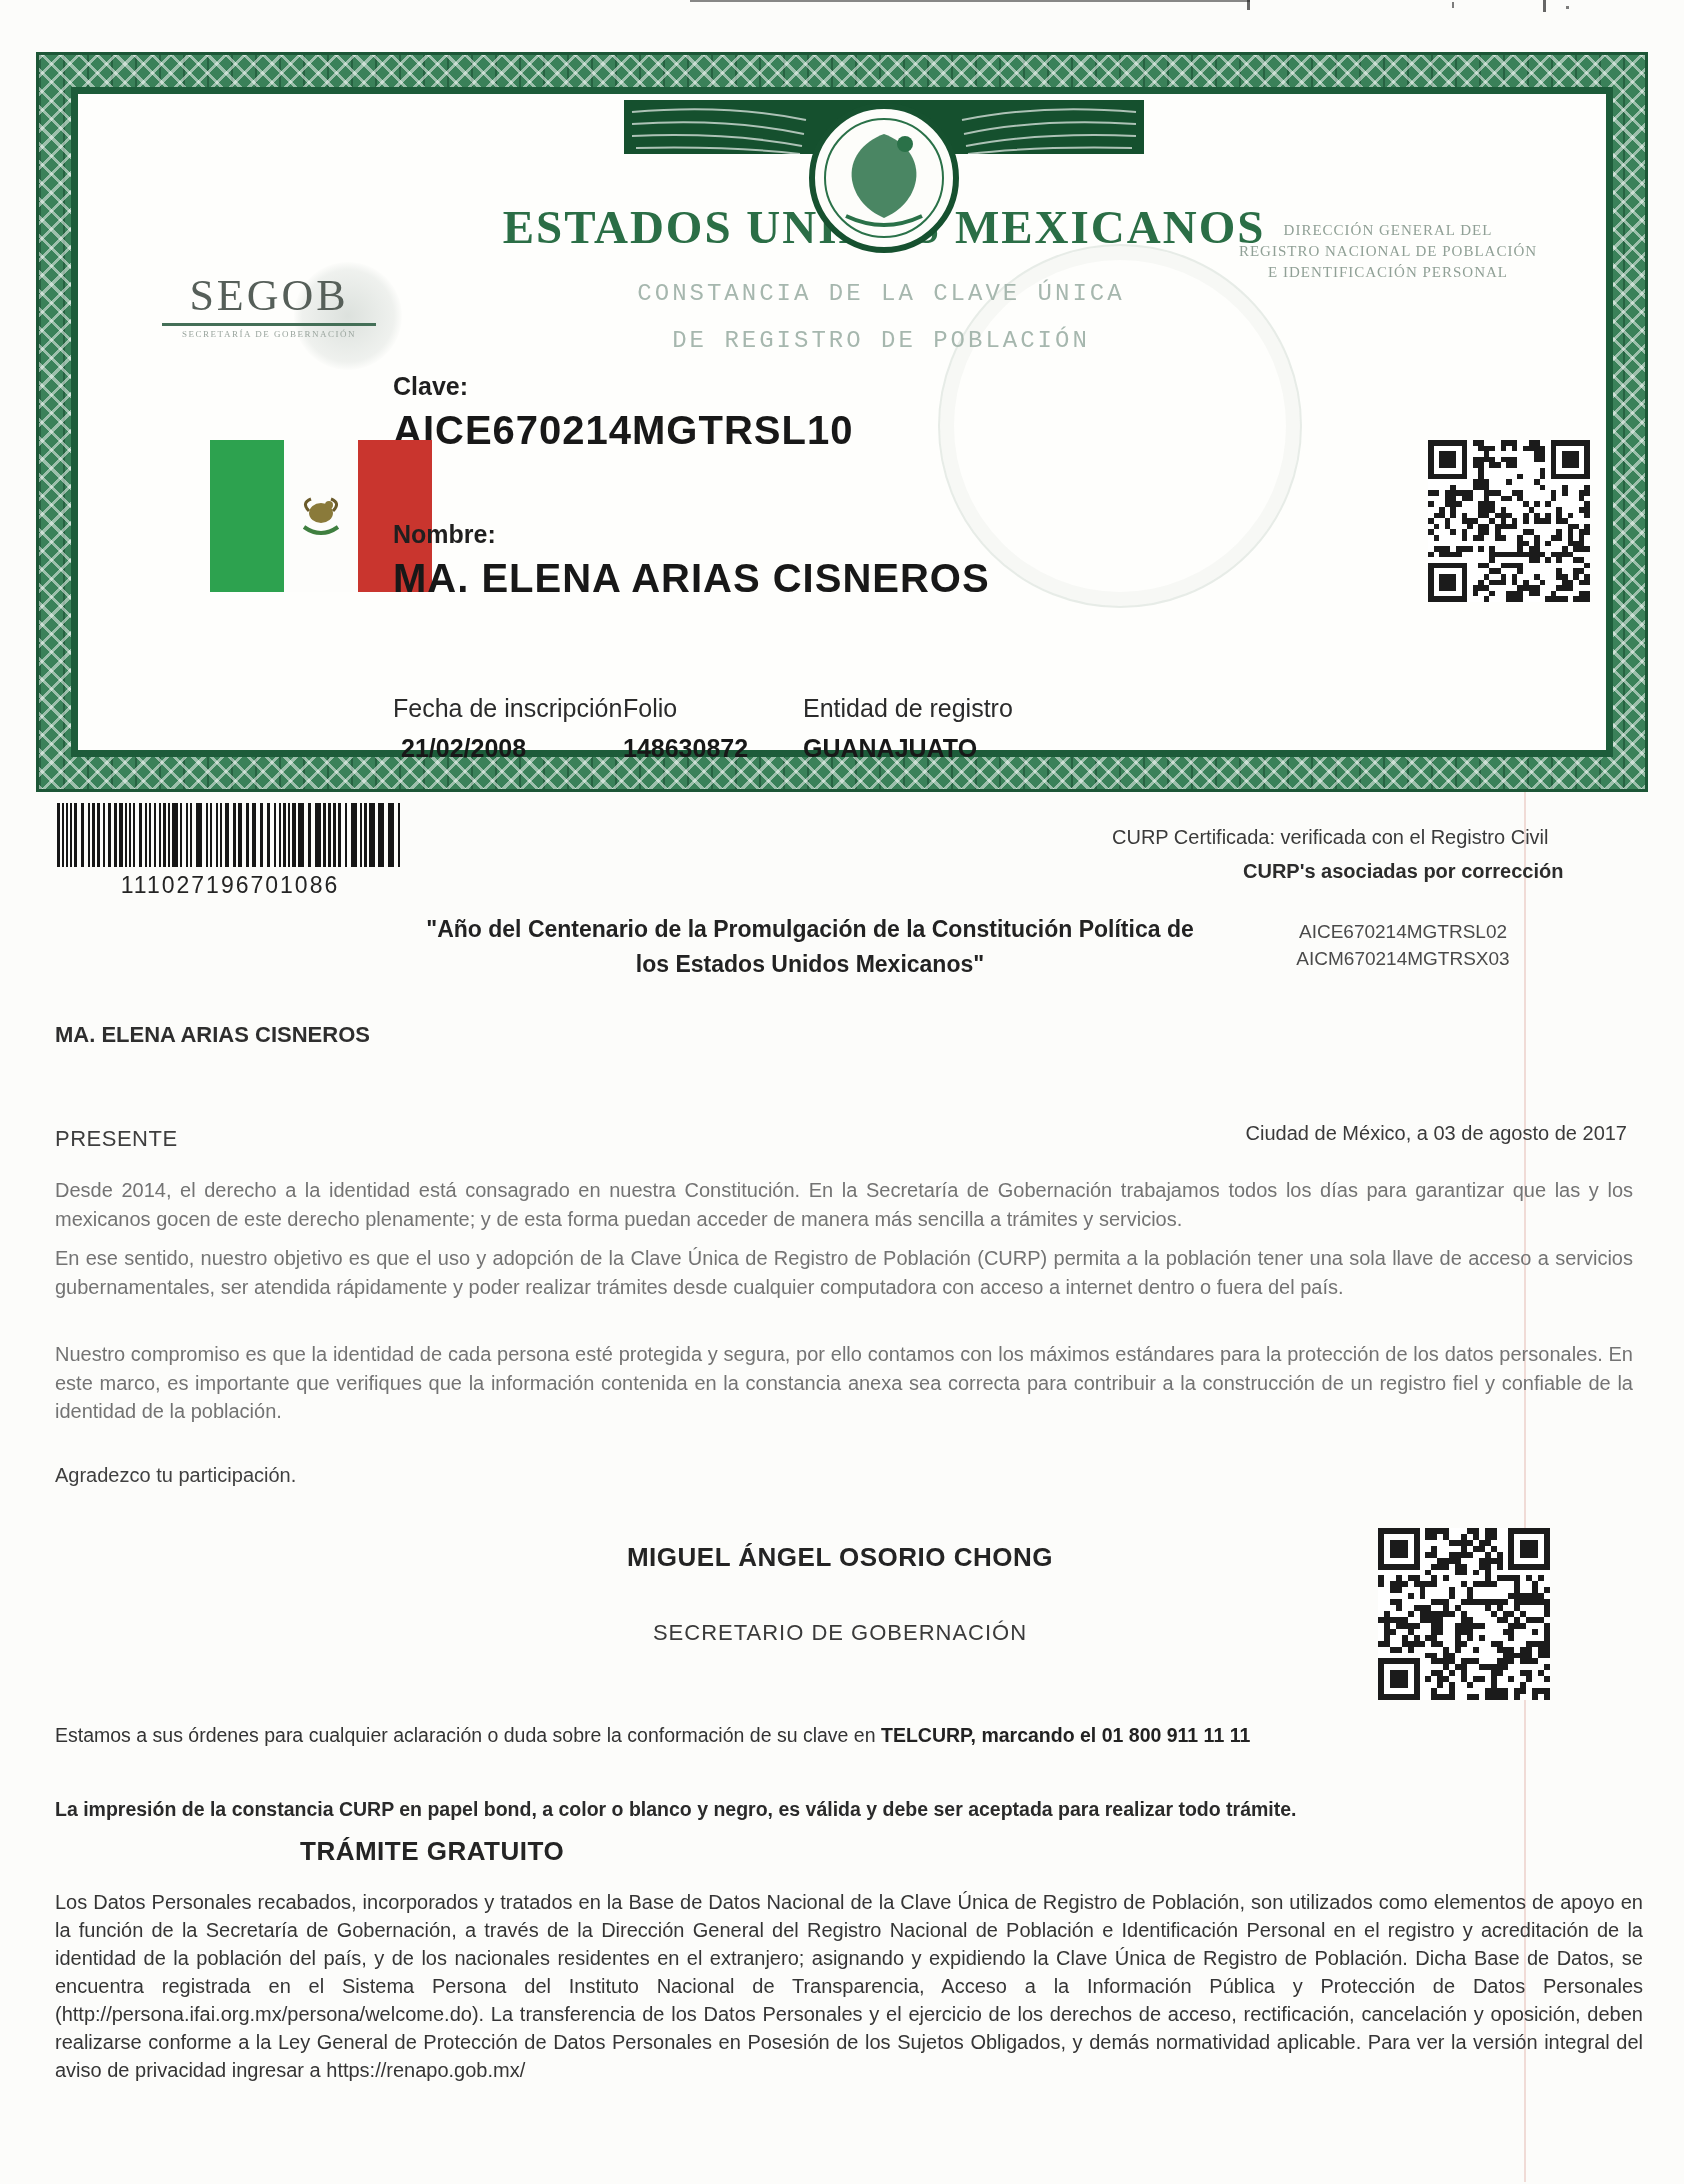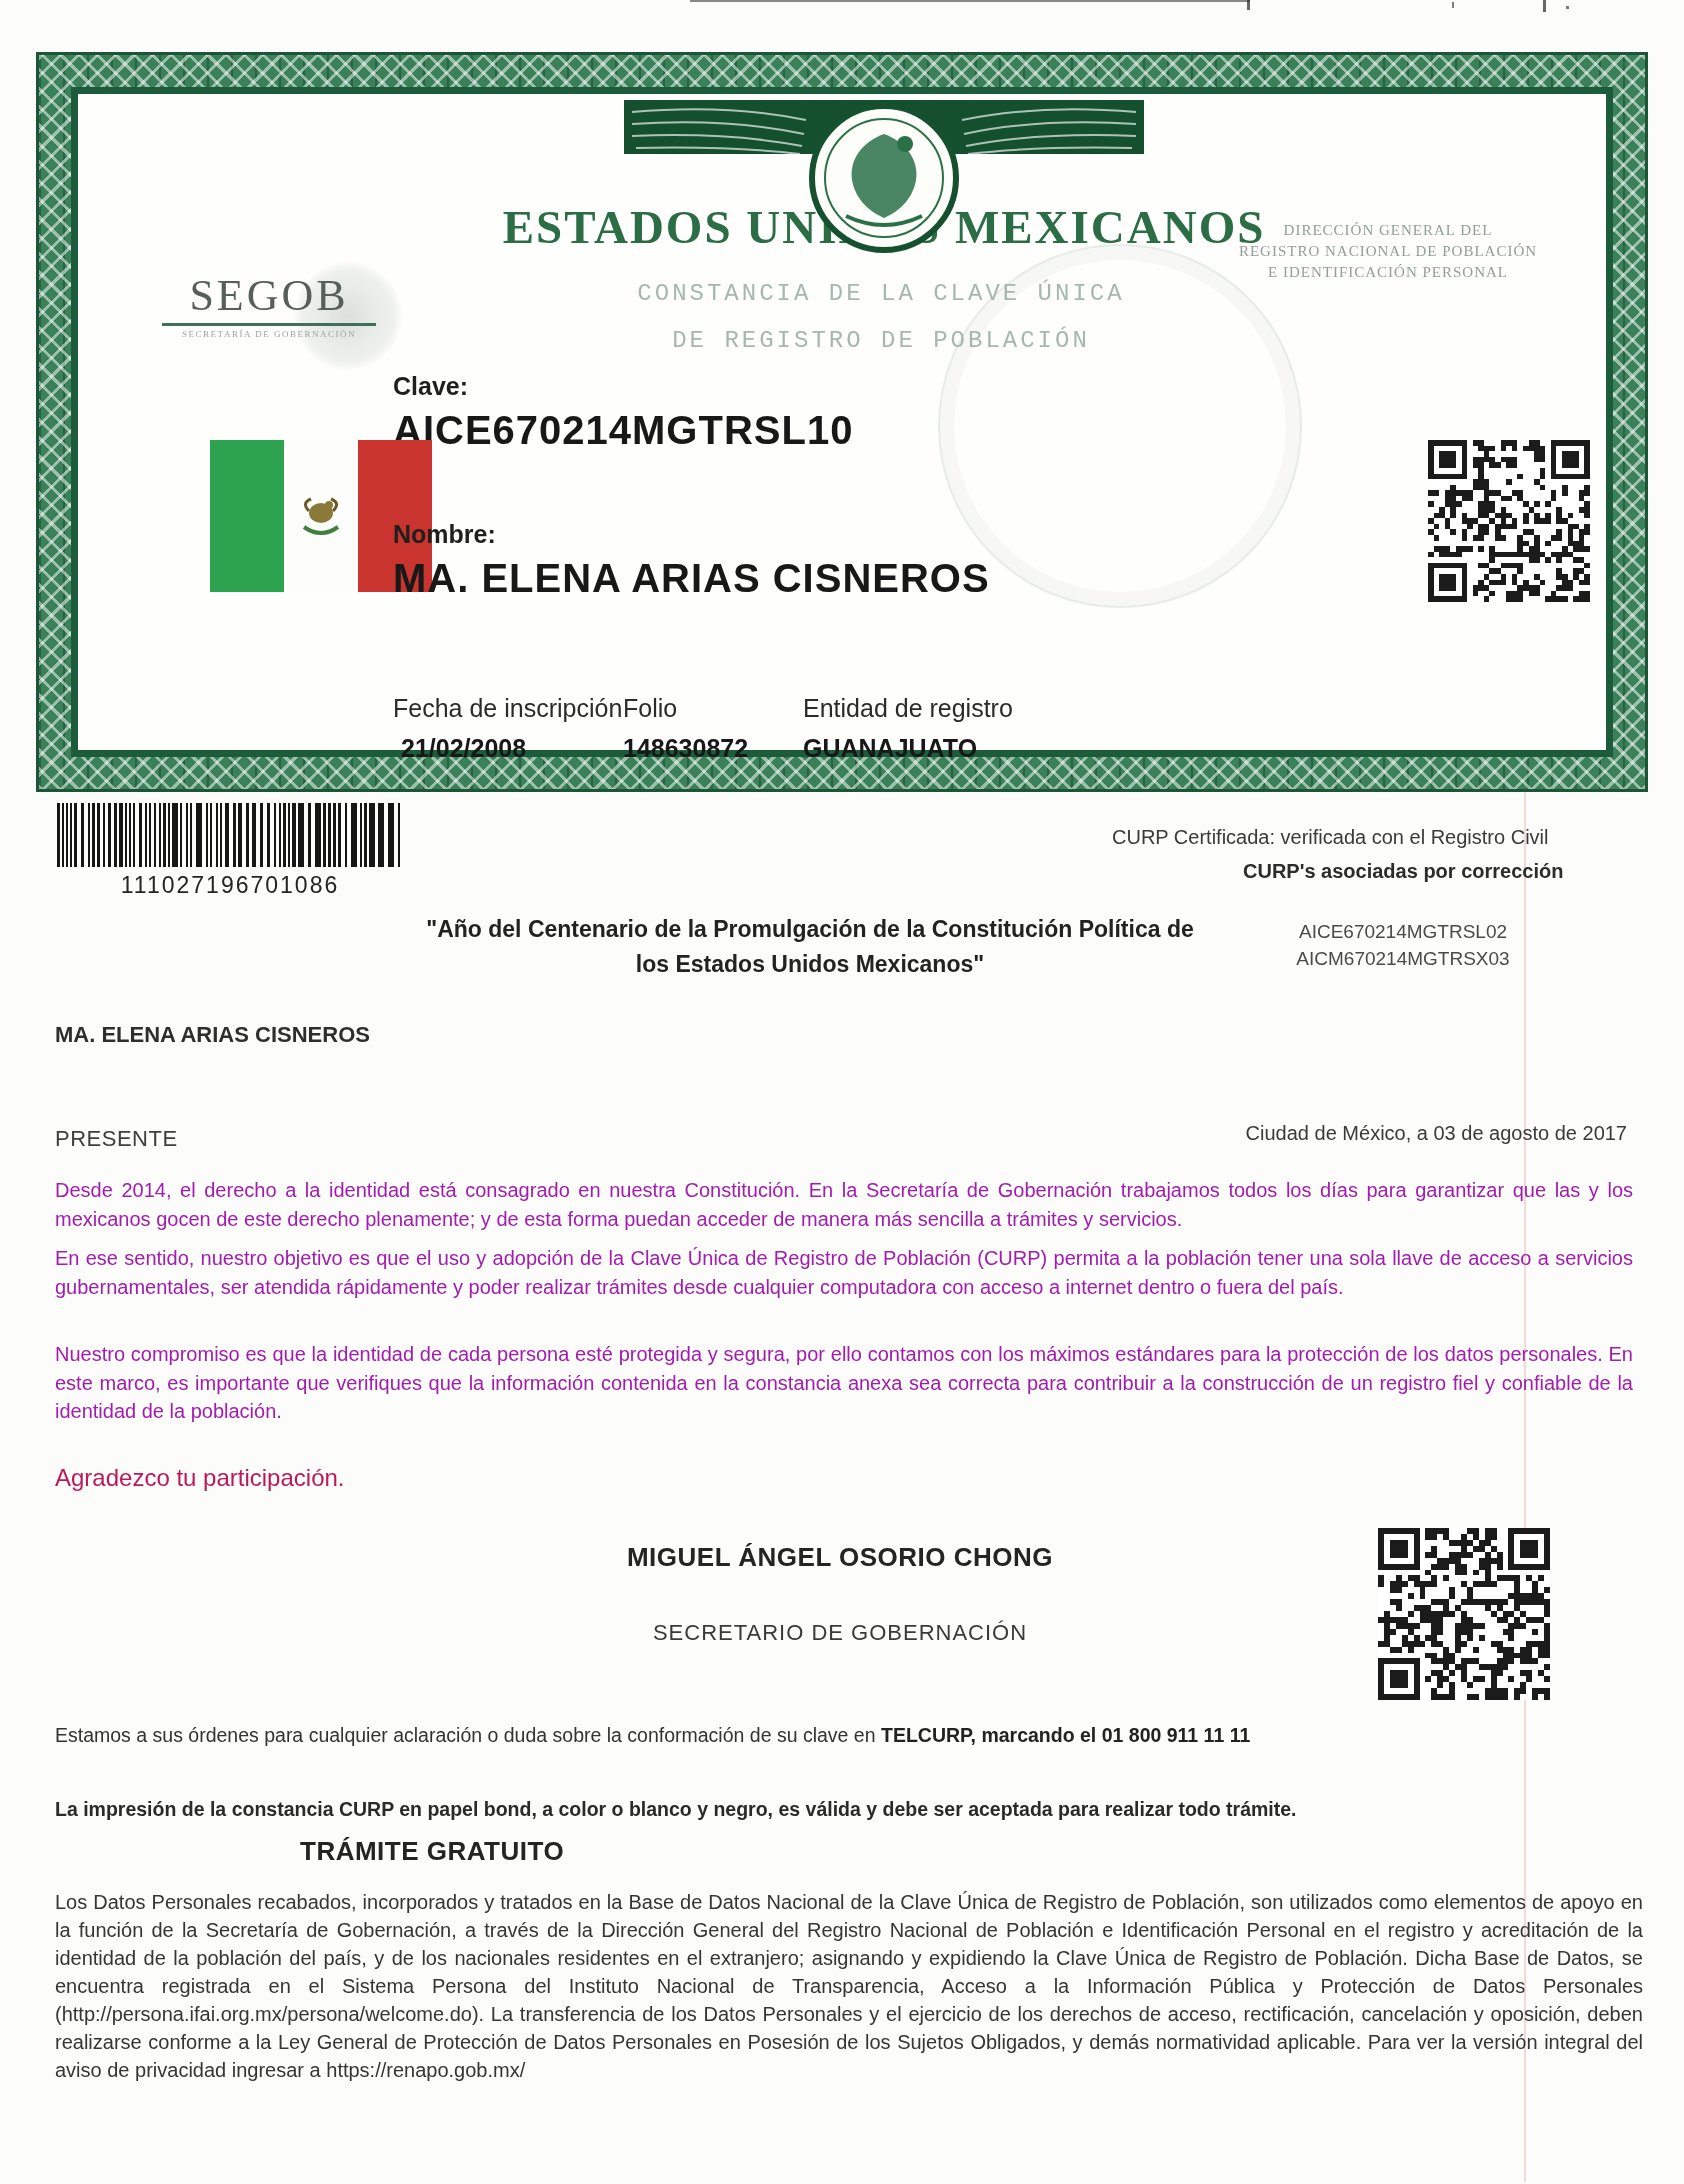--- a/index.html
+++ b/index.html
@@ -72,22 +72,22 @@
   .curp-line2{position:absolute; left:1243px; top:860px; font-size:20px; font-weight:bold; color:#2c2c2c;}
   .curp-codes{position:absolute; left:1243px; top:894px; width:320px; text-align:center;
     font-size:19px; line-height:27px; color:#4a4a4a;margin-top:24px;}
   .motto{position:absolute; left:290px; top:912px; width:1040px; text-align:center;
     font-size:23px; font-weight:bold; line-height:35px; color:#222;}
   
   .recipient{position:absolute; left:55px; top:1022px; font-size:22px; font-weight:bold; color:#2e2e2e;}
   .presente{position:absolute; left:55px; top:1126px; font-size:22px; color:#3e3e3e; letter-spacing:.5px;}
   .dateline{position:absolute; right:57px; top:1122px; font-size:20px; color:#3a3a3a;}
   .para{position:absolute; left:55px; width:1578px; margin:0;
-    font-size:20px; line-height:28.5px; text-align:justify; color:#a21caf;}
-  .closing{position:absolute; left:55px; top:1464px; font-size:24px; color:#be185d;}
+    font-size:20px; line-height:28.5px; text-align:justify; color:#737373;}
+  .closing{position:absolute; left:55px; top:1464px; font-size:20px; color:#404040;}
   .signer{position:absolute; left:300px; top:1542px; width:1080px; text-align:center;
     font-size:26px; font-weight:bold; color:#242424; letter-spacing:.5px;}
   .signer-title{position:absolute; left:300px; top:1620px; width:1080px; text-align:center;
     font-size:22px; color:#3a3a3a; letter-spacing:1px;}
   .contact{position:absolute; left:55px; top:1724px; font-size:19.5px; color:#333;}
   .contact b{color:#222;}
   .print-notice{position:absolute; left:55px; top:1798px; font-size:19.5px; font-weight:bold; color:#2a2a2a;}
   .tramite{position:absolute; left:300px; top:1836px; width:1080px; 
     font-size:26px; font-weight:bold; color:#242424; letter-spacing:.5px;}
   .privacy{position:absolute; left:55px; top:1888px; width:1588px; margin:0;

